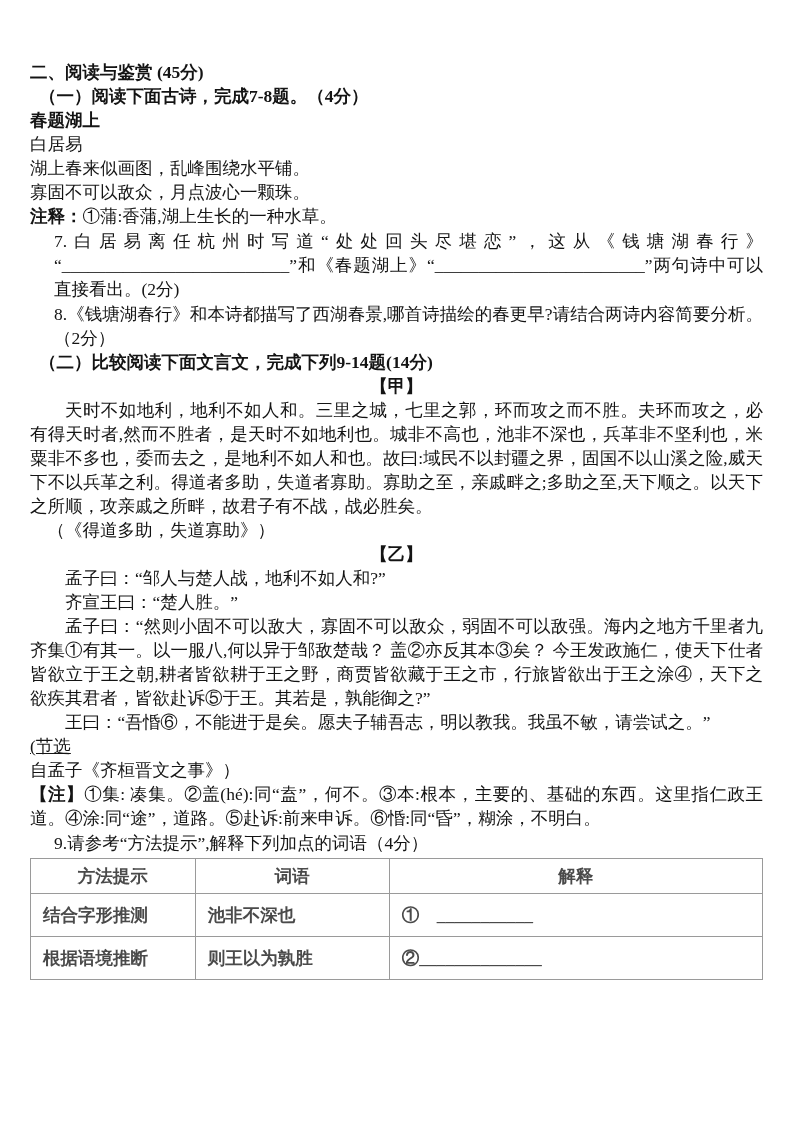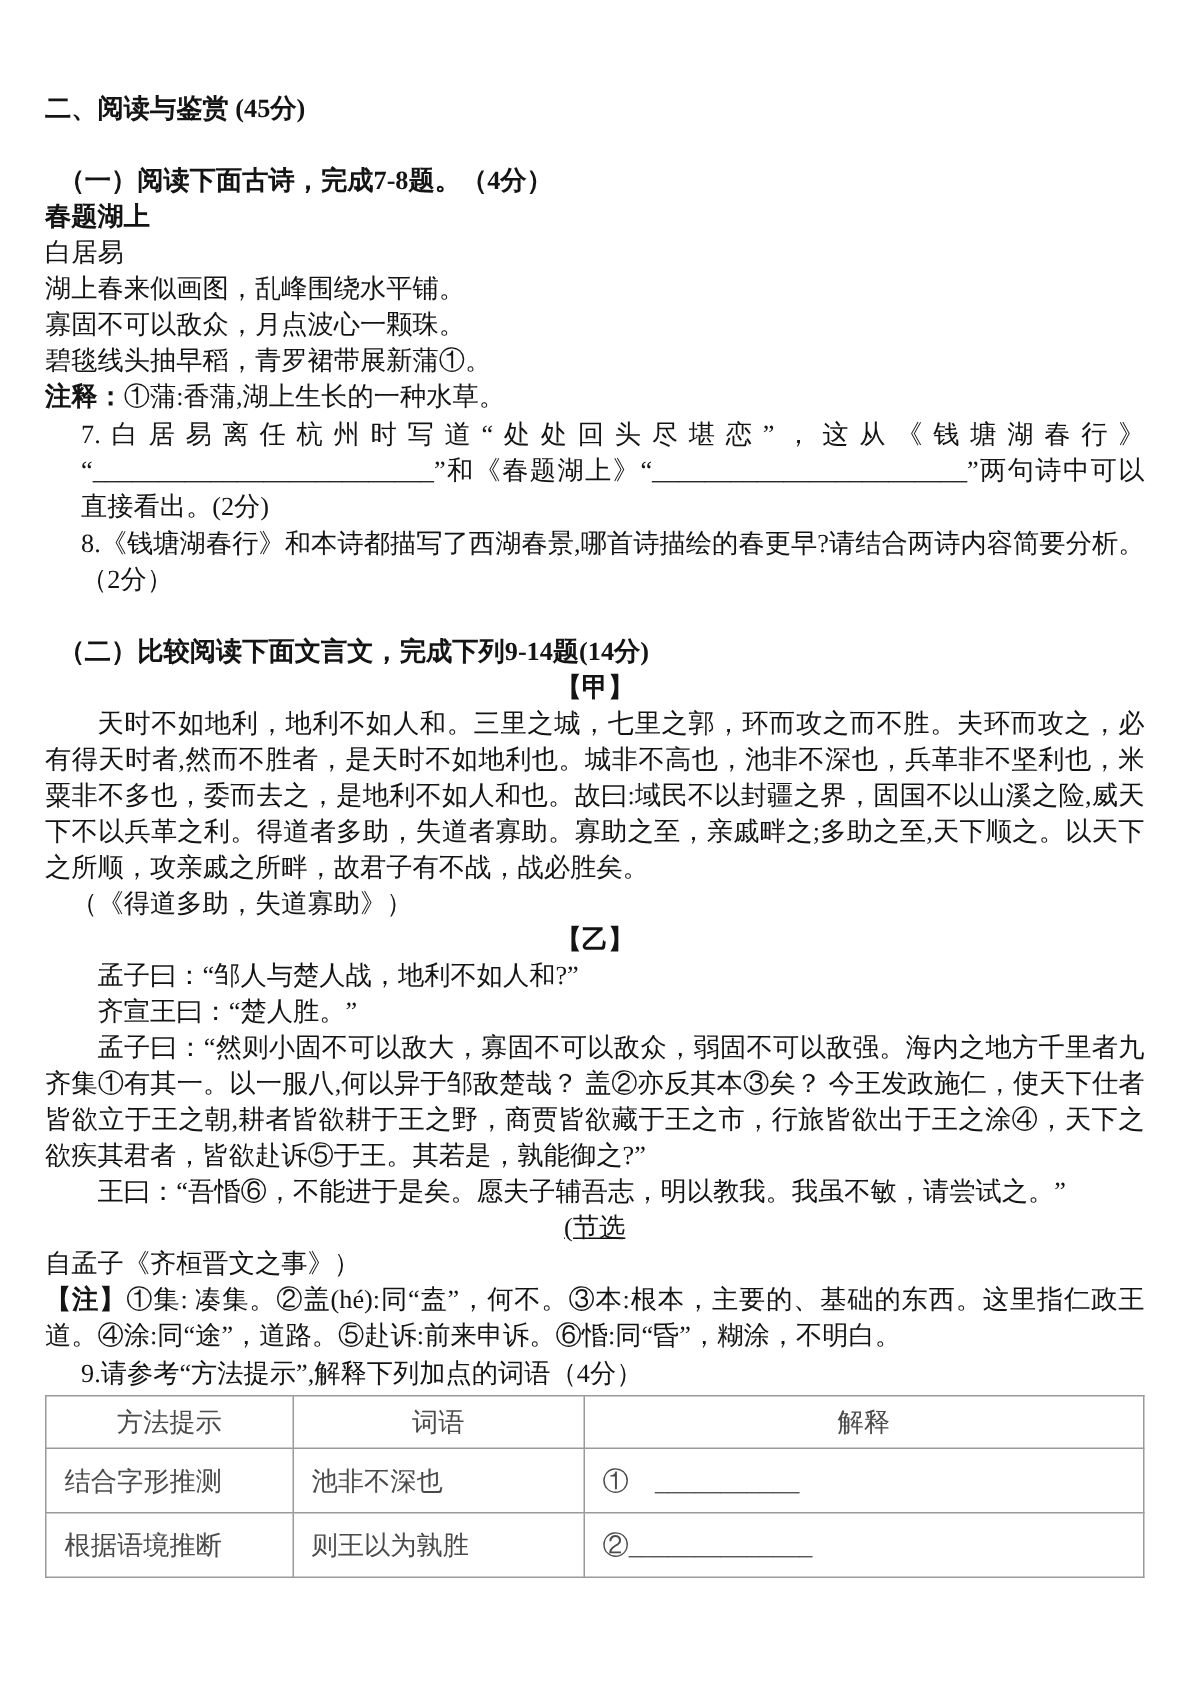--- a/index.html
+++ b/index.html
@@ -9,35 +9,35 @@
     font-family:"Liberation Serif","DejaVu Serif",serif;
   }
   .page{
     padding:60px 30px 0 30px;
     font-size:17.5px;
     line-height:24px;
   }
   p{margin:0;text-align:justify;}
   .bold{font-weight:bold;}
   .center{text-align:center;}
-  .right{text-align:center;text-decoration:underline;}
+  .right{text-align:left;text-decoration:underline;}
   .indent2{text-indent:2em;}
   .indent1{text-indent:1em;}
-  .hpad{padding-left:9px;margin-top:24px;}
+  .hpad{padding-left:9px;}
   .poem p{text-align:left;}
   .poem .title{font-weight:bold;}
   table.methods{
     width:100%;
     border-collapse:collapse;
     margin:3px 0 6px 0;
     color:#4a4a4a;
   }
   table.methods th, table.methods td{
     border:1px solid #9a9a9a;
-    font-weight:normal;
+    font-weight:bold;
     padding:2px 12px;
     text-align:left;
     vertical-align:middle;
   }
   table.methods th{text-align:center;height:30px;}
   table.methods td{height:38px;}
   col.c1{width:22.5%;}
   col.c2{width:26.5%;}
   col.c3{width:51%;}
   .q{margin-top:1px;margin-left:24px;}
@@ -50,21 +50,20 @@
 
   <p class="bold">二、阅读与鉴赏 (45分)</p>
 
   <p class="bold hpad">（一）阅读下面古诗，完成7-8题。（4分）</p>
 
   <div class="poem">
     <p class="title">春题湖上</p>
     <p>白居易</p>
     <p>湖上春来似画图，乱峰围绕水平铺。</p>
     <p>寡固不可以敌众，月点波心一颗珠。</p>
-    <p>碧毯线头抽早稻，青罗裙带展新蒲①。</p>
   </div>
 
   <p><span class="bold">注释：</span><span>①蒲:香蒲,湖上生长的一种水草。</span></p>
 
   <p class="q">7.白居易离任杭州时写道“处处回头尽堪恋”，这从《钱塘湖春行》“__________________________”和《春题湖上》“________________________”两句诗中可以直接看出。(2分)</p>
   <p class="q">8.《钱塘湖春行》和本诗都描写了西湖春景,哪首诗描绘的春更早?请结合两诗内容简要分析。（2分）</p>
 
   <p class="bold hpad">（二）比较阅读下面文言文，完成下列9-14题(14分)</p>
 
   <p class="bold center">【甲】</p>

